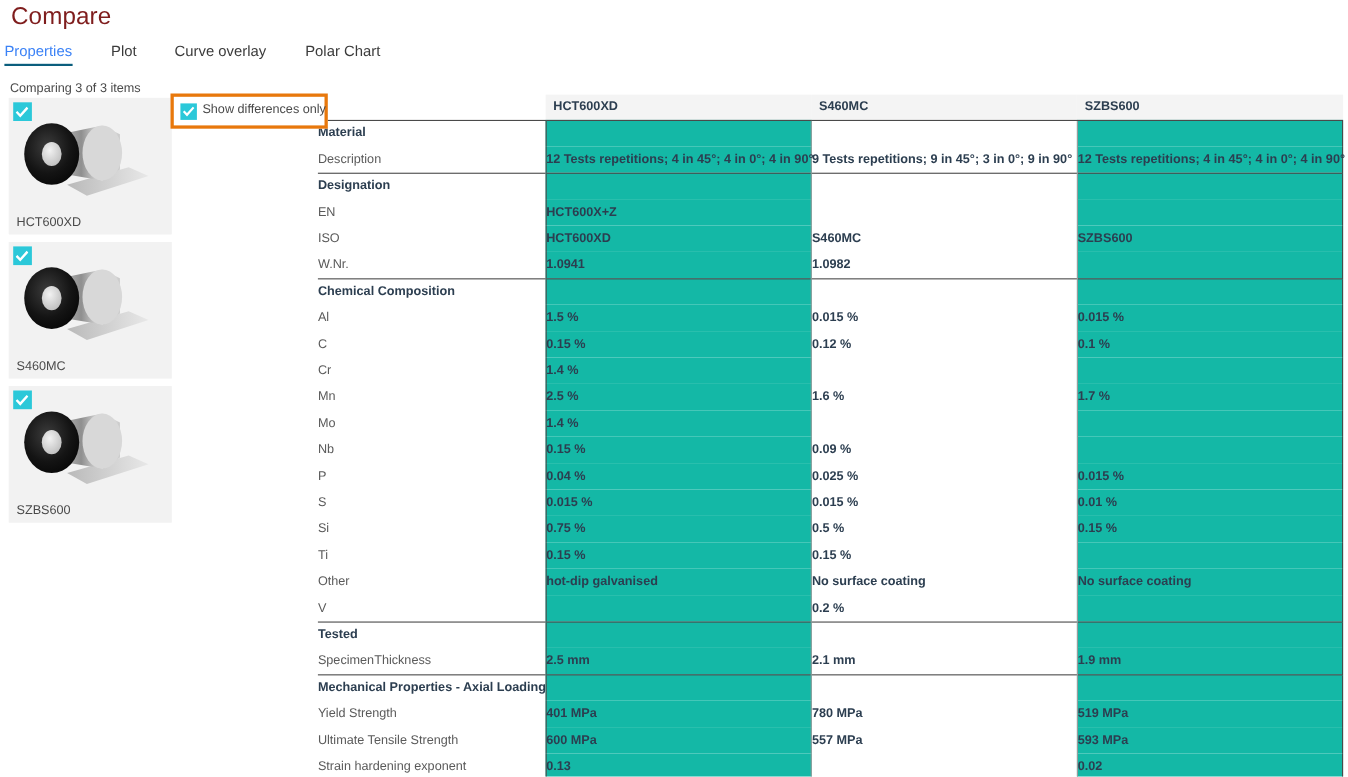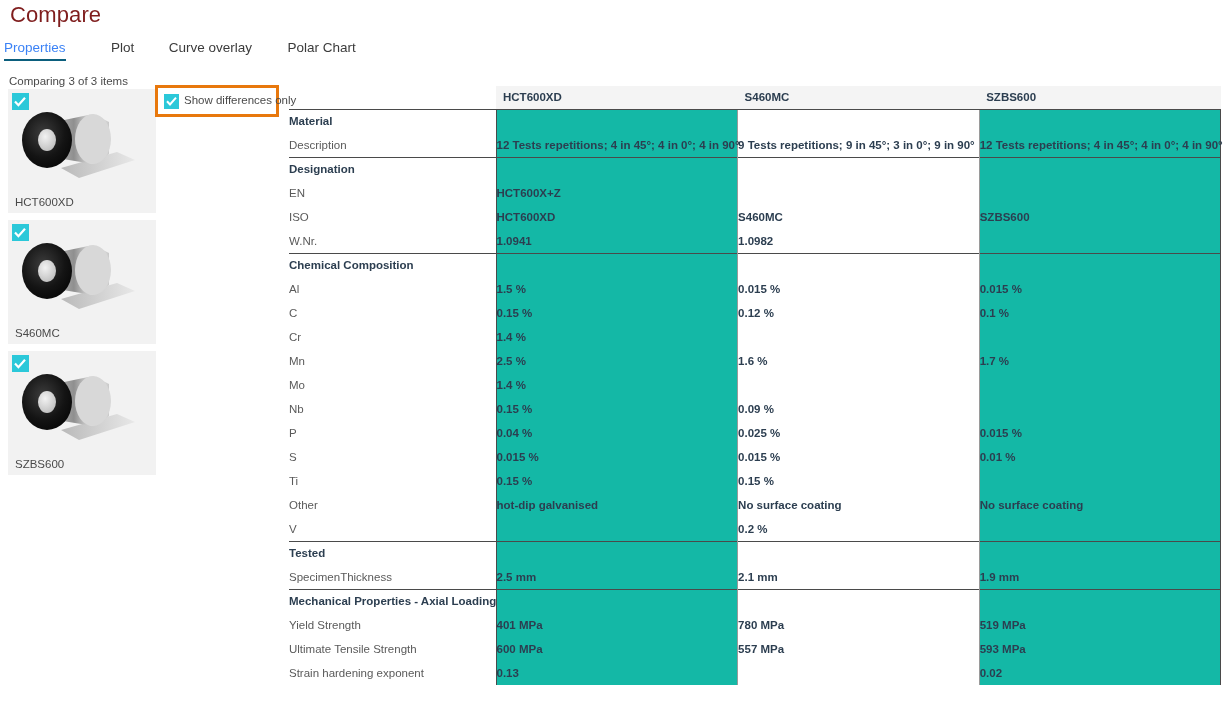--- a/index.html
+++ b/index.html
@@ -30,21 +30,21 @@
     cursor:pointer;
     position:relative;
   }
   .tab .lbl{display:block;}
   .tab.active{color:#3b82f6;}
   .tab.active:after{
     content:"";position:absolute;left:0;right:0;bottom:0;
     height:2px;background:#0b5e7d;
   }
   #tab-properties{margin-left:4px;}
-  #tab-plot{margin-left:41px;}
+  #tab-plot{margin-left:31px;}
   #tab-curve{margin-left:30px;}
   #tab-polar{margin-left:31px;}
 
   
   #compare-count{
     position:absolute;left:9px;top:75px;
     font-size:11.5px;color:#4a4a4a;
   }
   #item-list{
     position:absolute;left:8px;top:89px;
@@ -72,21 +72,21 @@
     width:148px;height:86px;
   }
   .item-label{
     position:absolute;left:6px;bottom:4px;
     font-size:11.5px;color:#4a4a4a;
   }
 
   
   #diff-wrap{
     position:absolute;left:155px;top:85px;
-    width:124px;height:32px;
+    width:143px;height:32px;
     border:3px solid #e8780c;
     box-sizing:border-box;
     background:#ffffff;
     z-index:5;
   }
   #diff-check{
     position:absolute;left:6px;top:6px;
     width:15px;height:15px;background:#2bc8d9;cursor:pointer;
   }
   #diff-check svg{position:absolute;left:2px;top:2px;}
@@ -384,20 +384,26 @@
         <td class="val-cell">0.025 %</td>
         <td class="val-cell last shade">0.015 %</td>
       </tr>
       <tr>
         <td class="prop-cell">S</td>
         <td class="val-cell shade">0.015 %</td>
         <td class="val-cell">0.015 %</td>
         <td class="val-cell last shade">0.01 %</td>
       </tr>
       <tr>
+        <td class="prop-cell">Si</td>
+        <td class="val-cell shade">0.75 %</td>
+        <td class="val-cell">0.5 %</td>
+        <td class="val-cell last shade">0.15 %</td>
+      </tr>
+      <tr>
         <td class="prop-cell">Ti</td>
         <td class="val-cell shade">0.15 %</td>
         <td class="val-cell">0.15 %</td>
         <td class="val-cell last shade">&nbsp;</td>
       </tr>
       <tr>
         <td class="prop-cell">Other</td>
         <td class="val-cell shade">hot-dip galvanised</td>
         <td class="val-cell">No surface coating</td>
         <td class="val-cell last shade">No surface coating</td>

